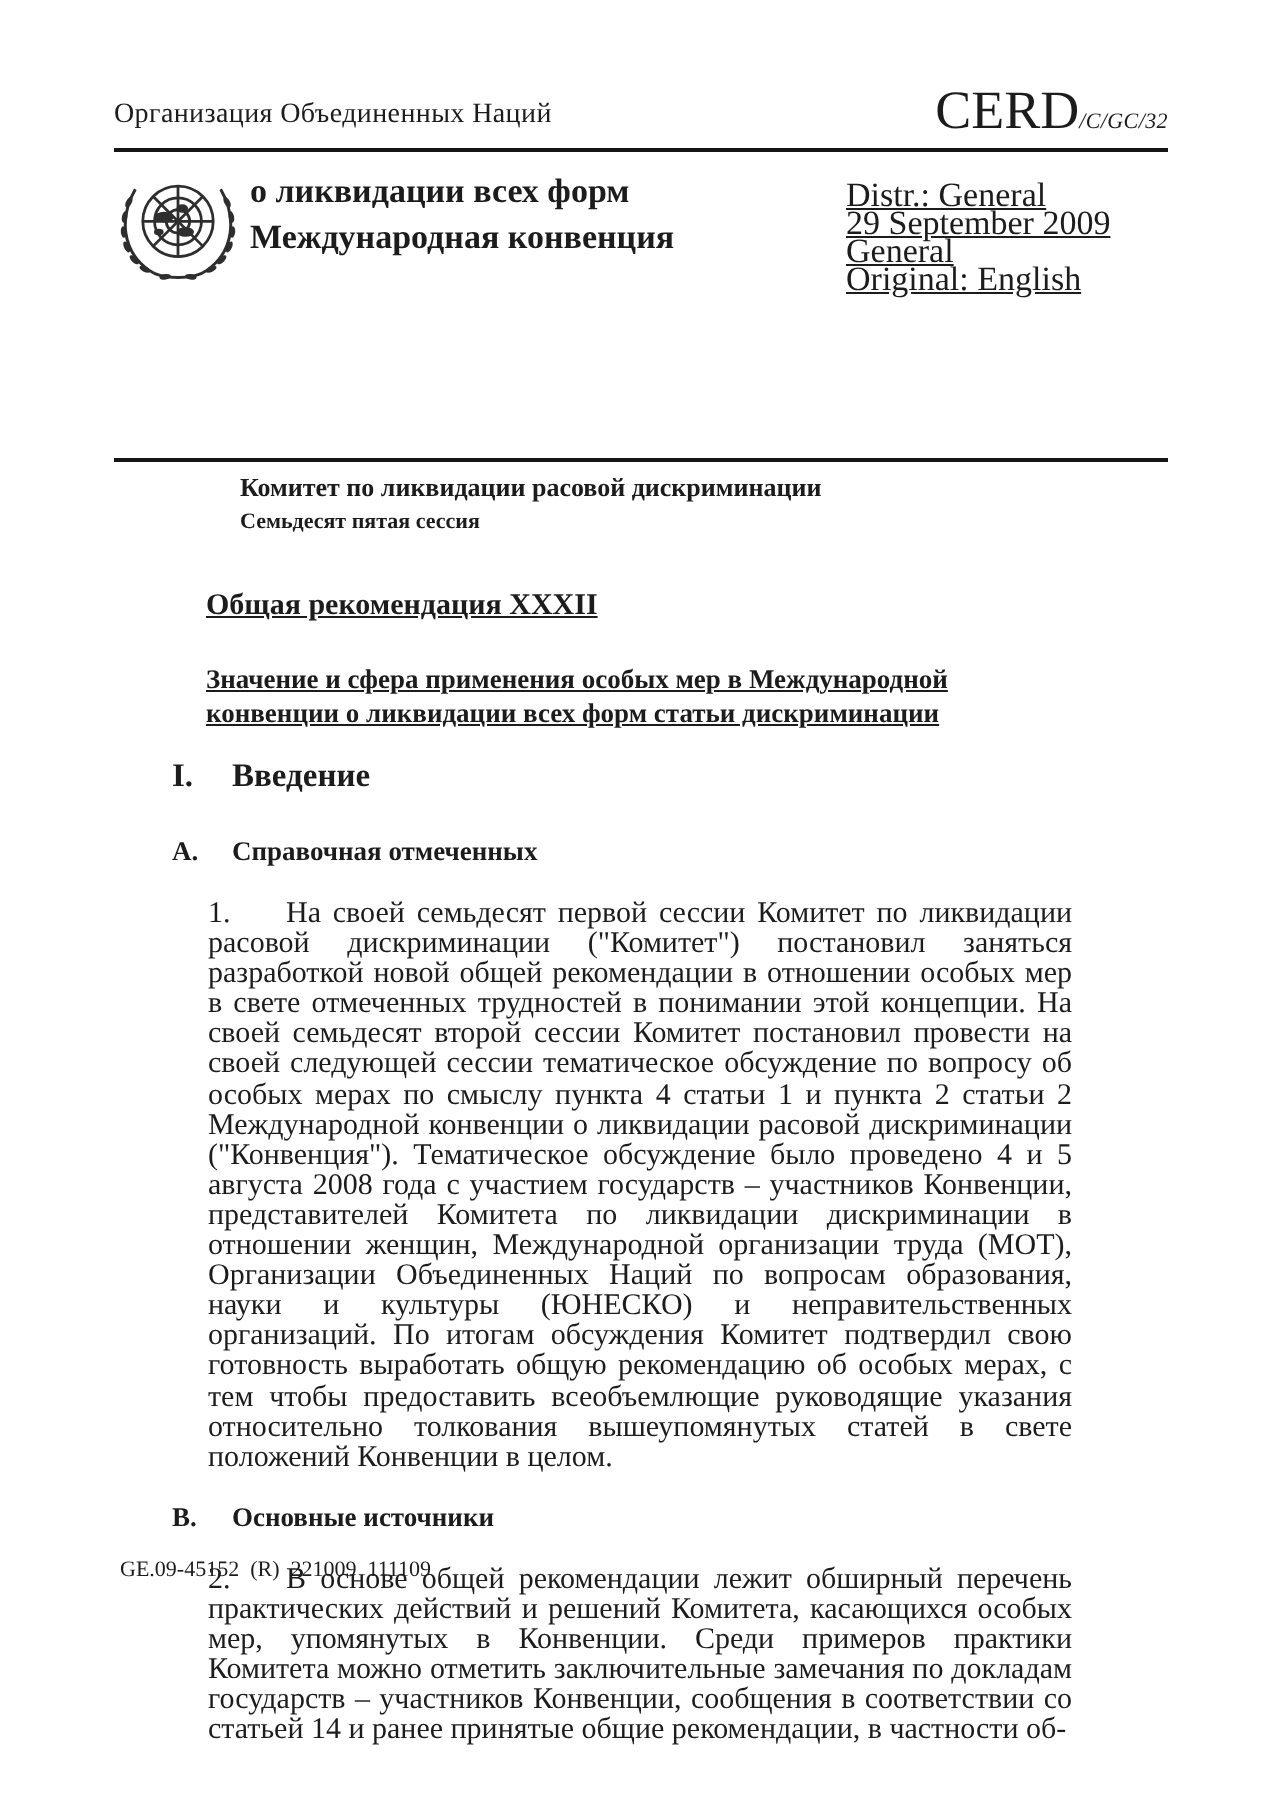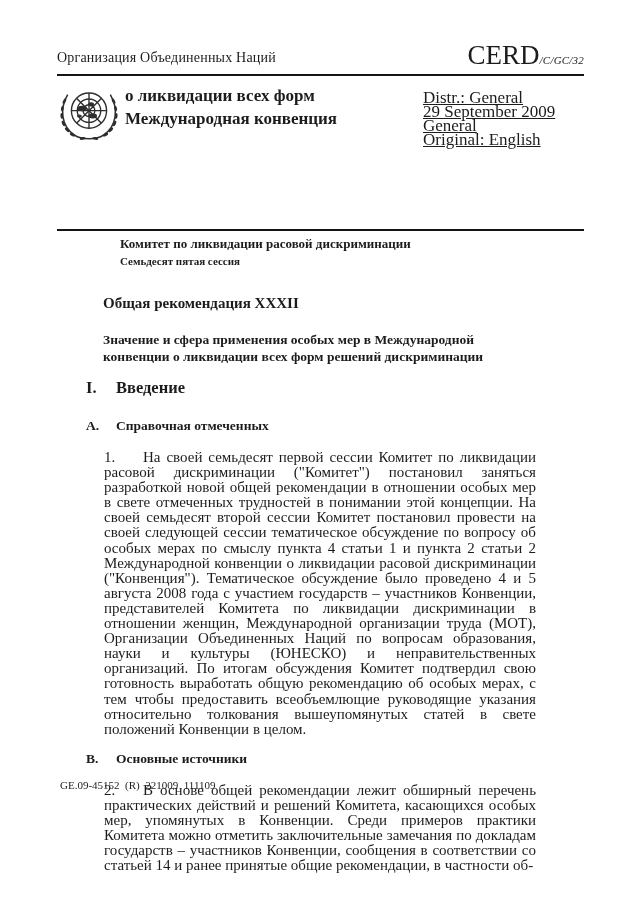--- a/index.html
+++ b/index.html
@@ -45,21 +45,21 @@
   .rule-mid {
     position: absolute; left: 57px; right: 56px; top: 229px;
     border-top: 2px solid #151515;
   }
   .session-block { position: absolute; left: 72px; top: 236px; margin-left: 48px; }
   .committee { font-size: 13px; font-weight: bold; margin-bottom: 3px; }
   .session-title { font-size: 11px; font-weight: bold; }
   .session-dates { font-size: 11px; }
 
   
-  .doc-title-block { position: absolute; left: 103px; top: 295px; width: 434px; }
+  .doc-title-block { position: absolute; left: 103px; top: 295px; width: 434px; text-decoration: underline; }
   .doc-title { font-size: 15px; font-weight: bold; margin-bottom: 19px; }
   .doc-subtitle { font-size: 13.5px; font-weight: bold; line-height: 17px; max-width: 432px; }
 
   
   .main { position: absolute; left: 104px; top: 378px; width: 432px; }
   .sec-heading { display: flex; margin-left: -18px; }
   .sec-label { width: 30px; flex-shrink: 0; }
   .chapter { font-size: 16.5px; font-weight: bold; margin-bottom: 20px; }
   .subsection { font-size: 13.5px; font-weight: bold; margin-bottom: 16px; }
   .subsection.later { margin-top: 14px; }
@@ -139,21 +139,21 @@
   </div>
 
   <div class="rule-mid"></div>
   <div class="session-block">
     <div class="committee">Комитет по ликвидации расовой дискриминации</div>
     <div class="session-title">Семьдесят пятая сессия</div>
   </div>
 
   <div class="doc-title-block">
     <div class="doc-title">Общая рекомендация XXXII</div>
-    <div class="doc-subtitle">Значение и сфера применения особых мер в Международной конвенции о ликвидации всех форм решений дискриминации</div>
+    <div class="doc-subtitle">Значение и сфера применения особых мер в Международной конвенции о ликвидации всех форм статьи дискриминации</div>
   </div>
 
   <div class="main">
 
     <div class="sec-heading chapter">
       <span class="sec-label">I.</span>
       <span>Введение</span>
     </div>
 
     <div class="sec-heading subsection">

